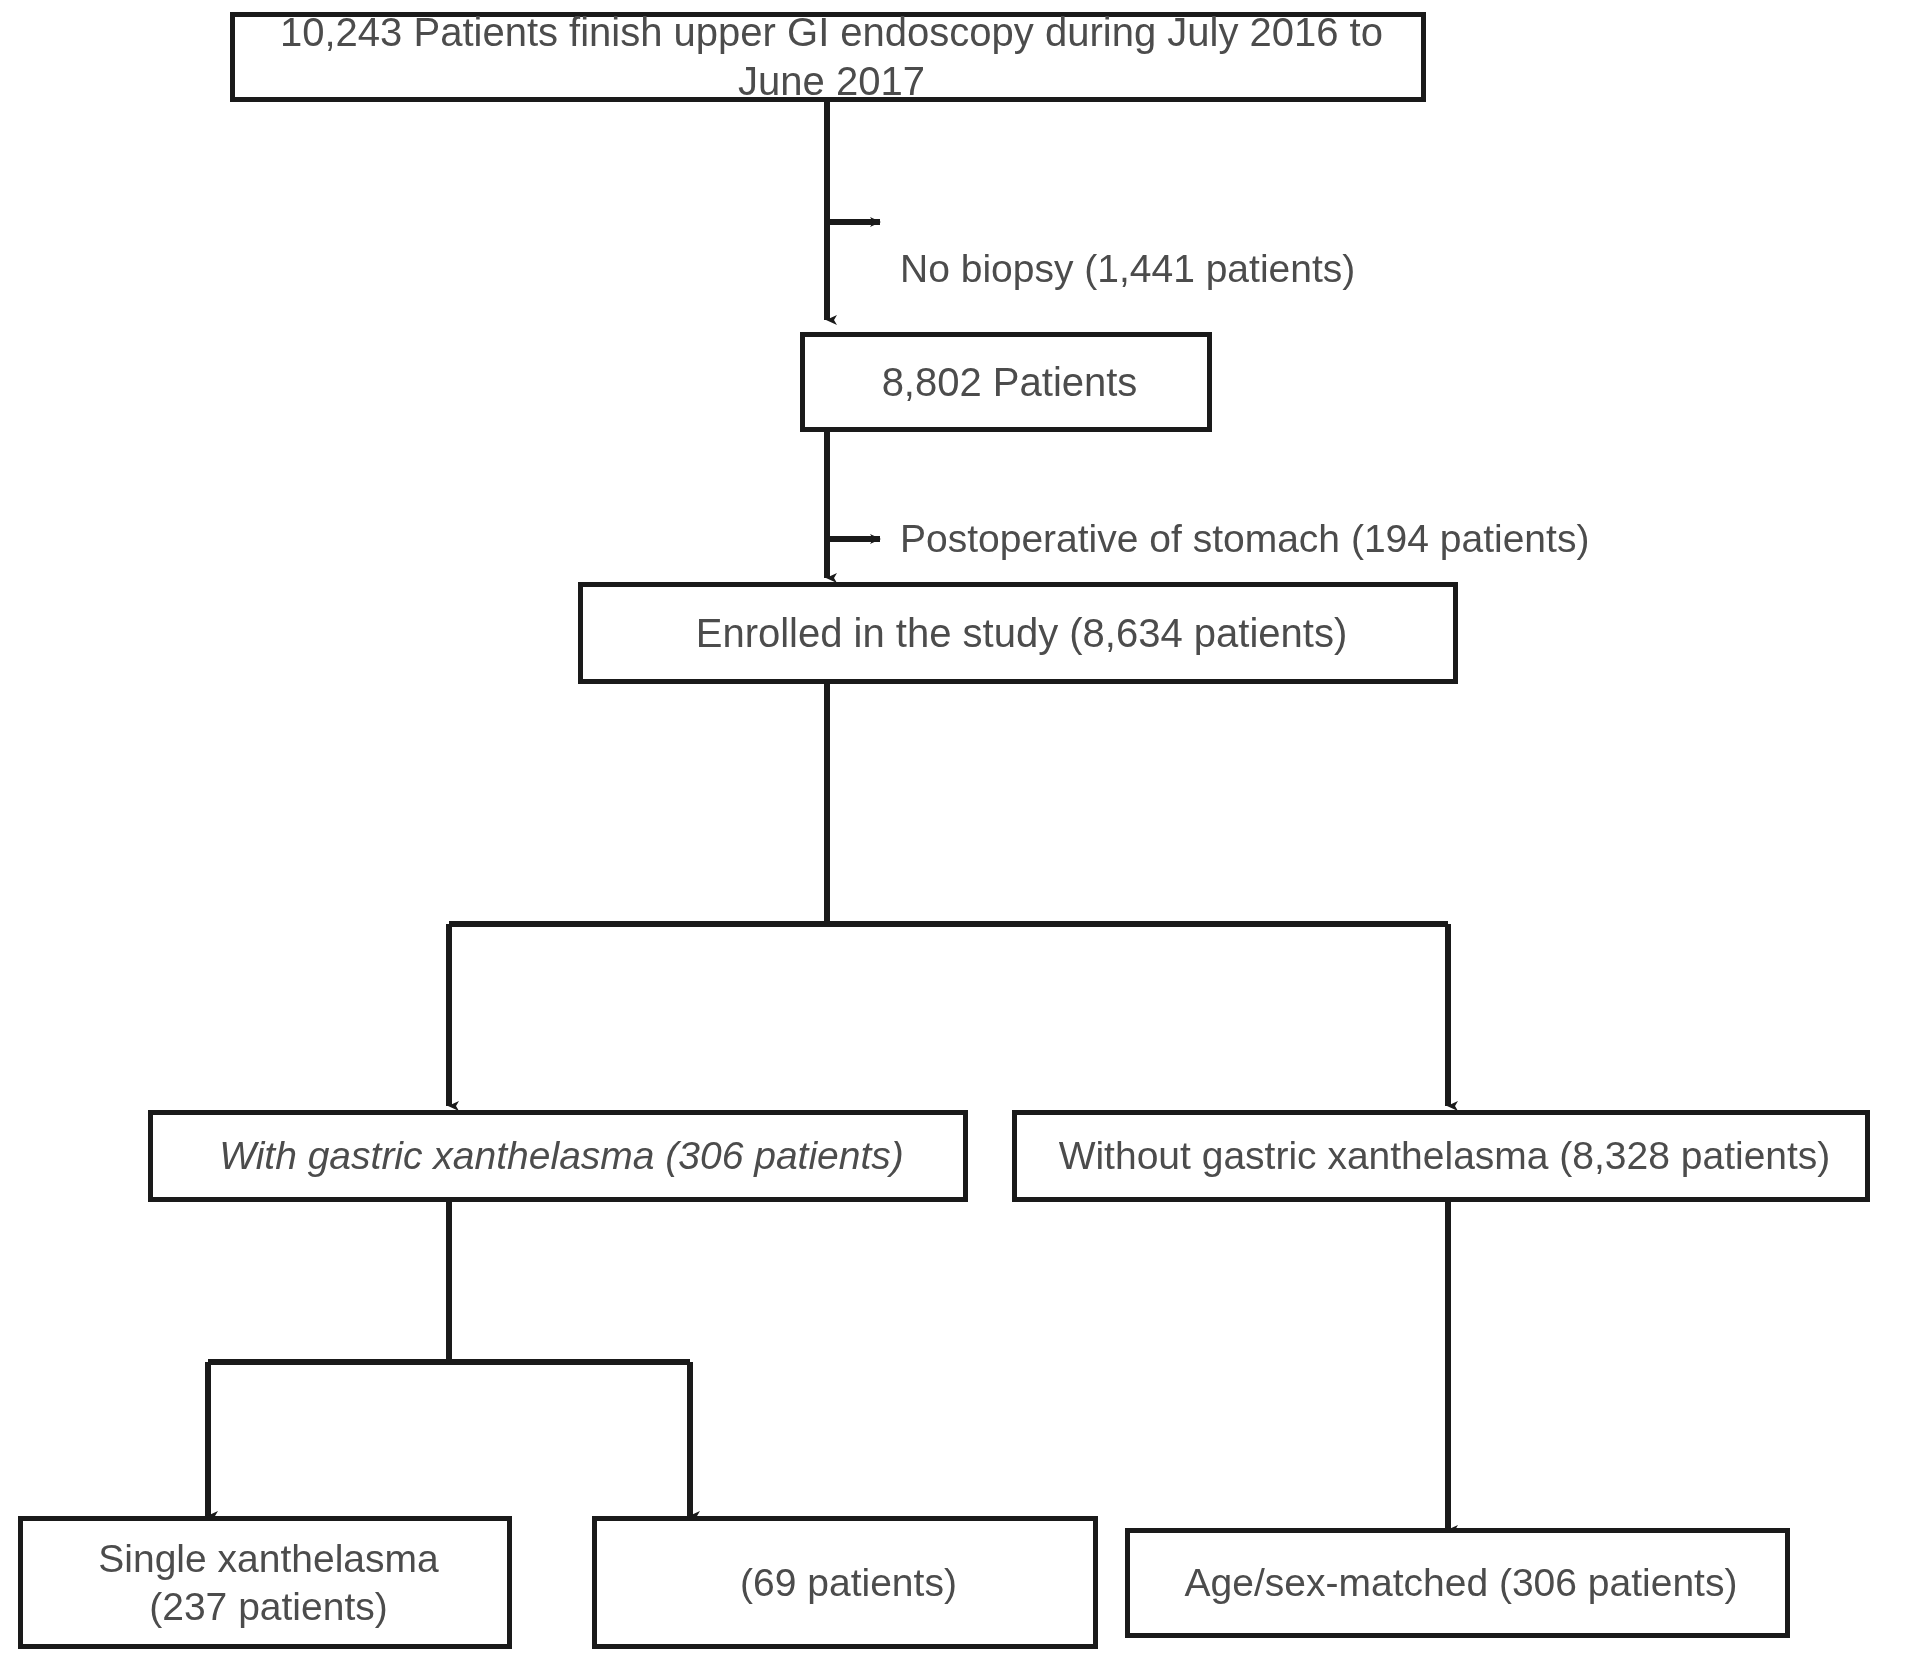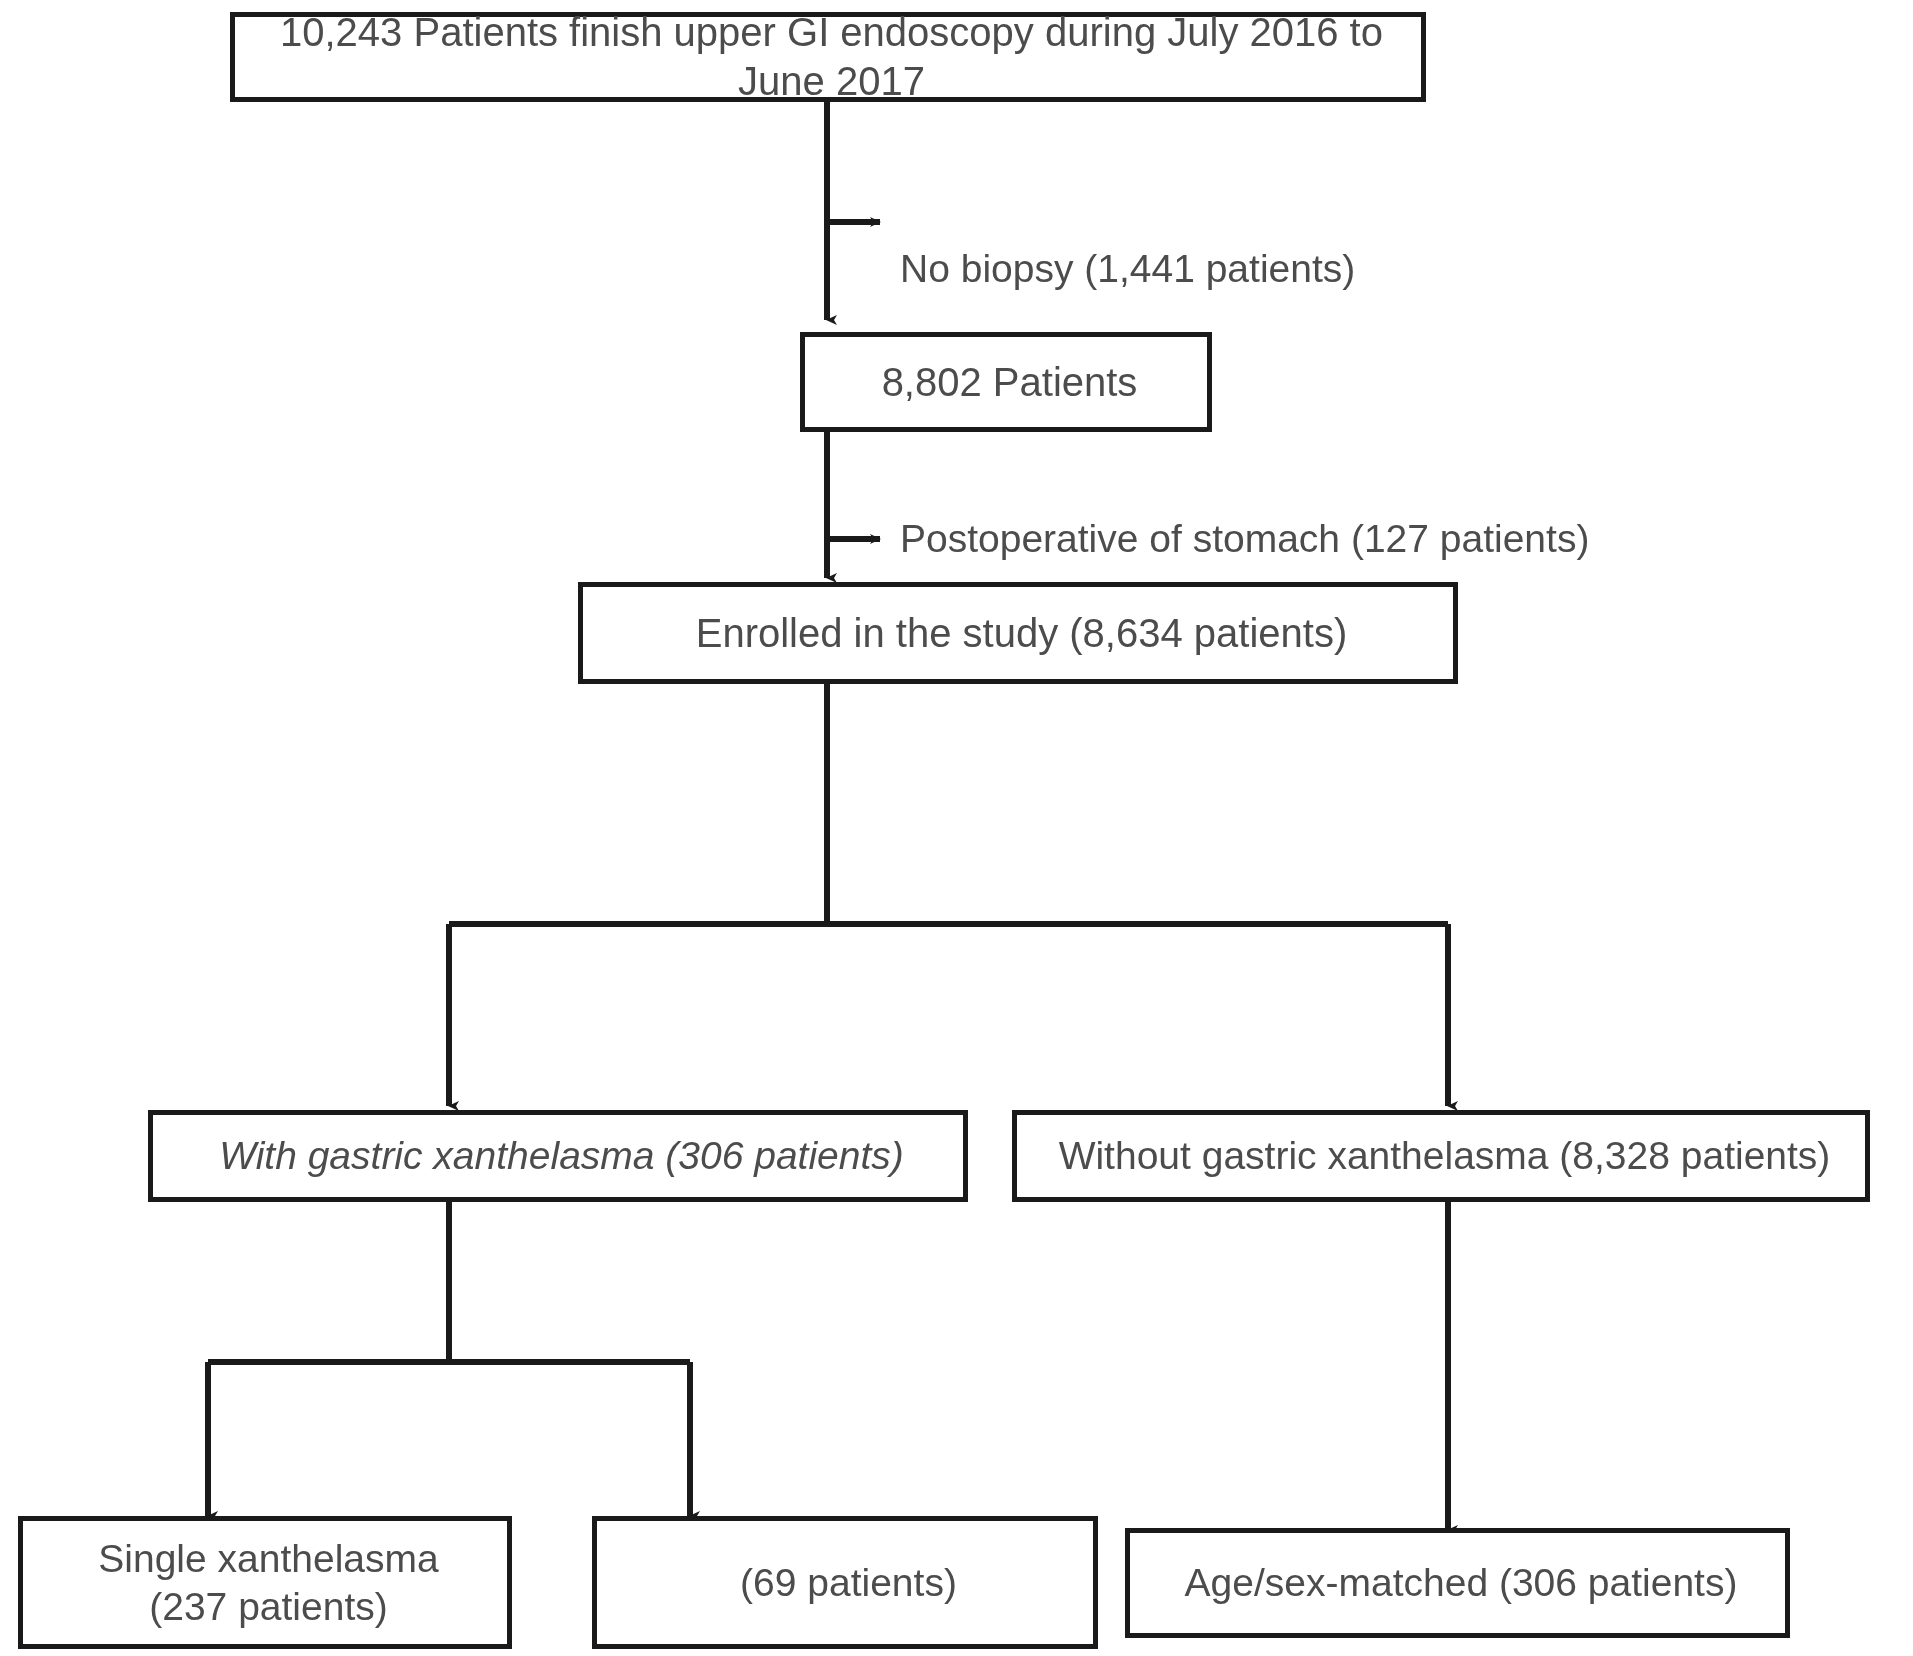--- a/index.html
+++ b/index.html
@@ -100,21 +100,21 @@
 
   <div class="sidenote" style="left:900px; top:200px;margin-top:47px;">
     <span>No biopsy (1,441 patients)</span>
   </div>
 
   <div class="node fs-lg" style="left:800px; top:332px; width:412px; height:100px;">
     <span class="label">8,802 Patients</span>
   </div>
 
   <div class="sidenote" style="left:900px; top:517px;">
-    <span>Postoperative of stomach (127 patients)</span>
+    <span>Postoperative of stomach (194 patients)</span>
   </div>
 
   <div class="node fs-lg" style="left:578px; top:582px; width:880px; height:102px;">
     <span class="label">Enrolled in the study (8,634 patients)</span>
   </div>
 
   <div class="node fs-md" style="left:148px; top:1110px; width:820px; height:92px;font-style:italic;">
     <span class="label">With gastric xanthelasma (306 patients)</span>
   </div>
 

